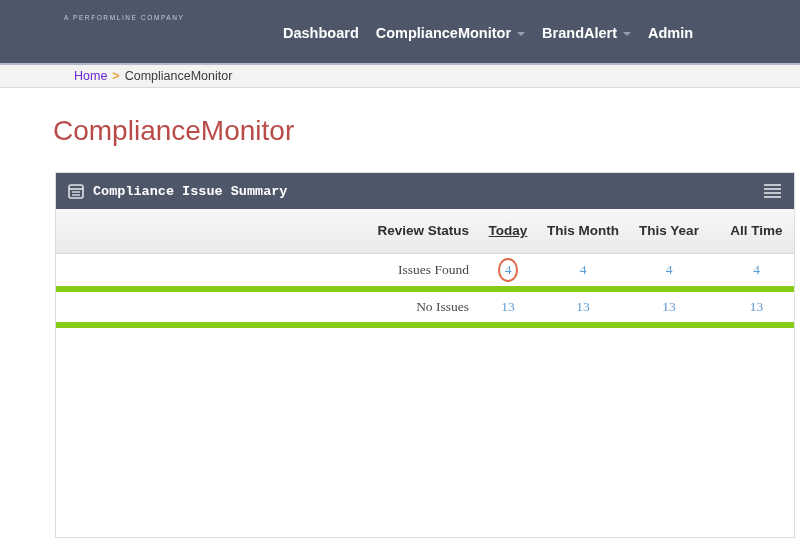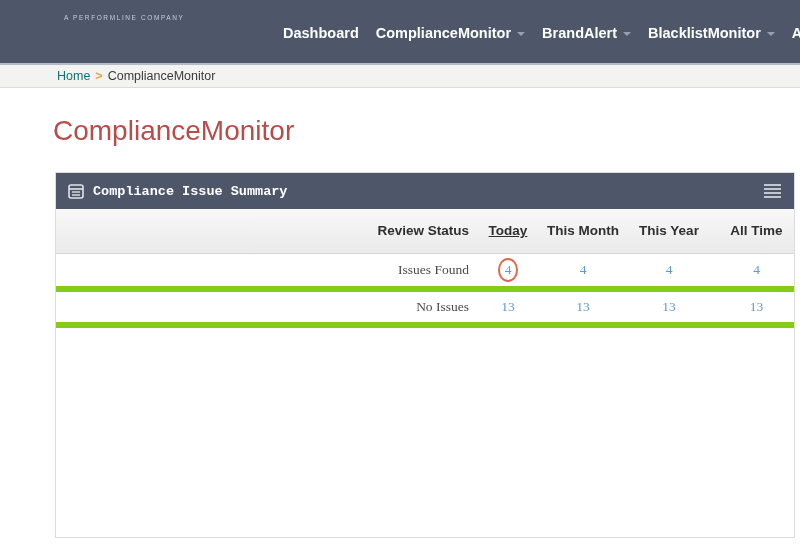--- a/index.html
+++ b/index.html
@@ -22,21 +22,21 @@
   .nav-item { display: flex; align-items: center; color: #fff; font-weight: 700;
     font-size: 14.5px; margin-right: 17px; text-decoration: none; cursor: pointer; }
   .caret { width: 0; height: 0; border-left: 4px solid transparent;
     border-right: 4px solid transparent; border-top: 4px solid #98a0b0;
     margin-left: 6px; margin-top: 2px; }
 
   
   .breadcrumb-bar { width: 800px; height: 23px; background: #f3f3f1;
     border-bottom: 1px solid #dcdcda; display: flex; align-items: center;
     padding-left: 57px; font-size: 12.5px; }
-  .crumb-home { color: #0f766e; text-decoration: none; cursor: pointer; }
+  .crumb-home { color: #6d28d9; text-decoration: none; cursor: pointer; margin-left: 17px; }
   .crumb-sep { color: #e8a33d; margin: 0 5px; font-weight: 700; }
   .crumb-current { color: #3a3a3a; }
 
   
   .page-title { color: #b94b48; font-size: 28px; font-weight: 400;
     margin: 27px 0 25px 53px; letter-spacing: 0; }
 
   .panel { margin-left: 55px; width: 740px; height: 366px;
     border: 1px solid #dcdcdc; background: #fff; overflow: hidden; }
   .panel-header { height: 36px; background: #4d5769; color: #fff; display: flex;
@@ -69,24 +69,20 @@
   <nav class="nav-items">
       <a class="nav-item" href="#">
         <span>Dashboard</span>
       </a>
       <a class="nav-item" href="#">
         <span>ComplianceMonitor</span>
         <span class="caret"></span>
       </a>
       <a class="nav-item" href="#">
         <span>BrandAlert</span>
-        <span class="caret"></span>
-      </a>
-      <a class="nav-item" href="#">
-        <span>BlacklistMonitor</span>
         <span class="caret"></span>
       </a>
       <a class="nav-item" href="#">
         <span>Admin</span>
       </a>
     </nav>
 </header>
 
 <div class="breadcrumb-bar">
   <a class="crumb-home" href="#">Home</a>

